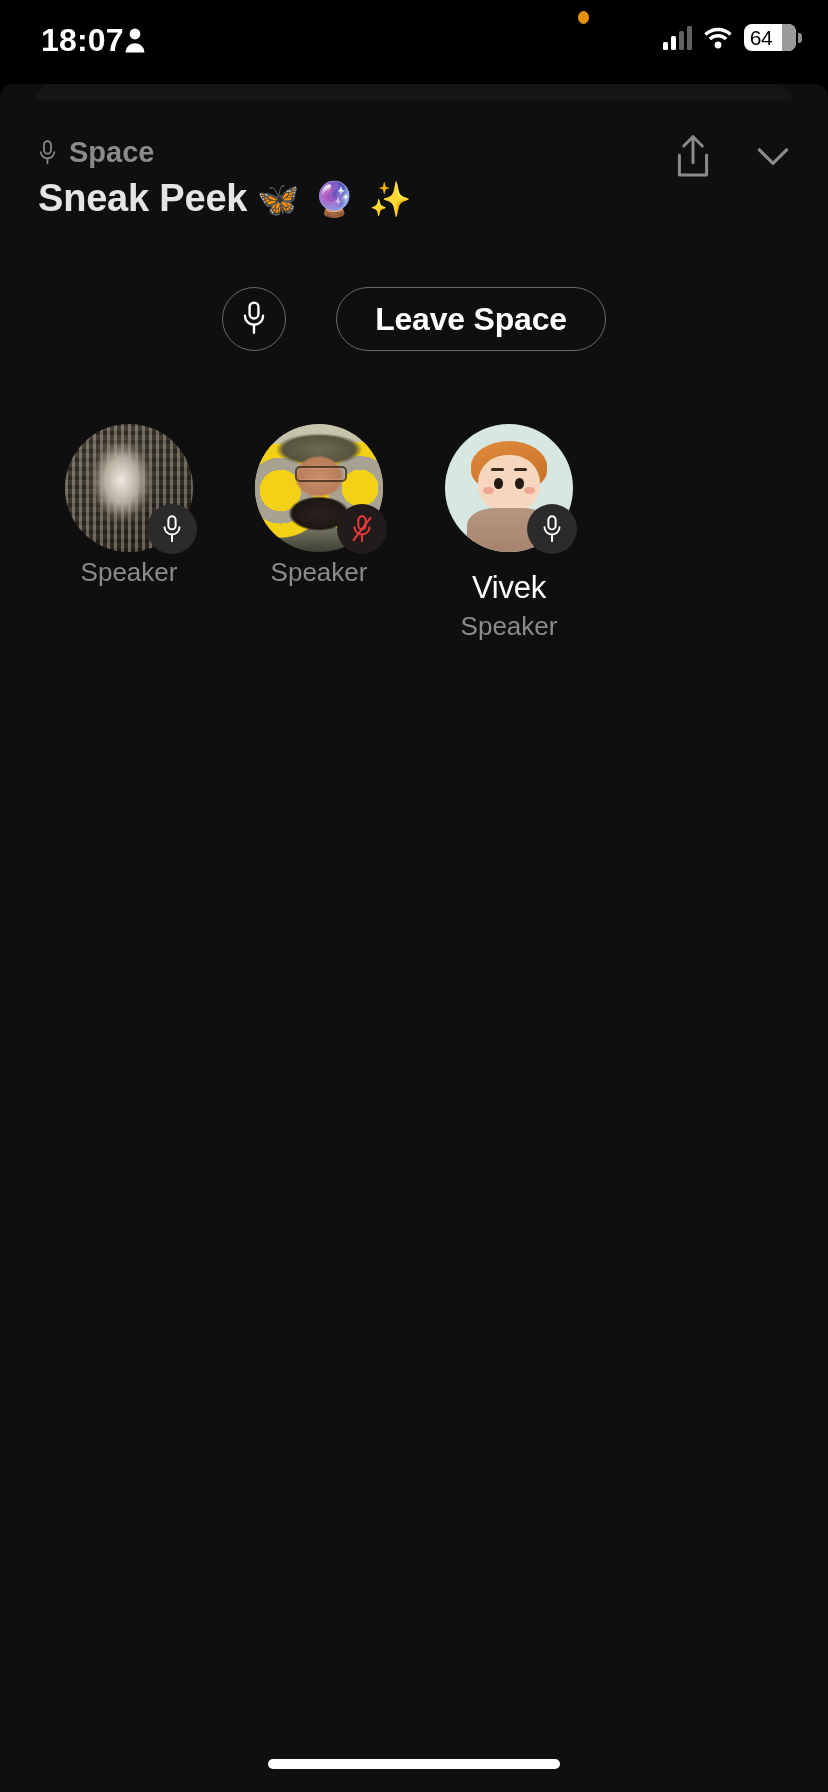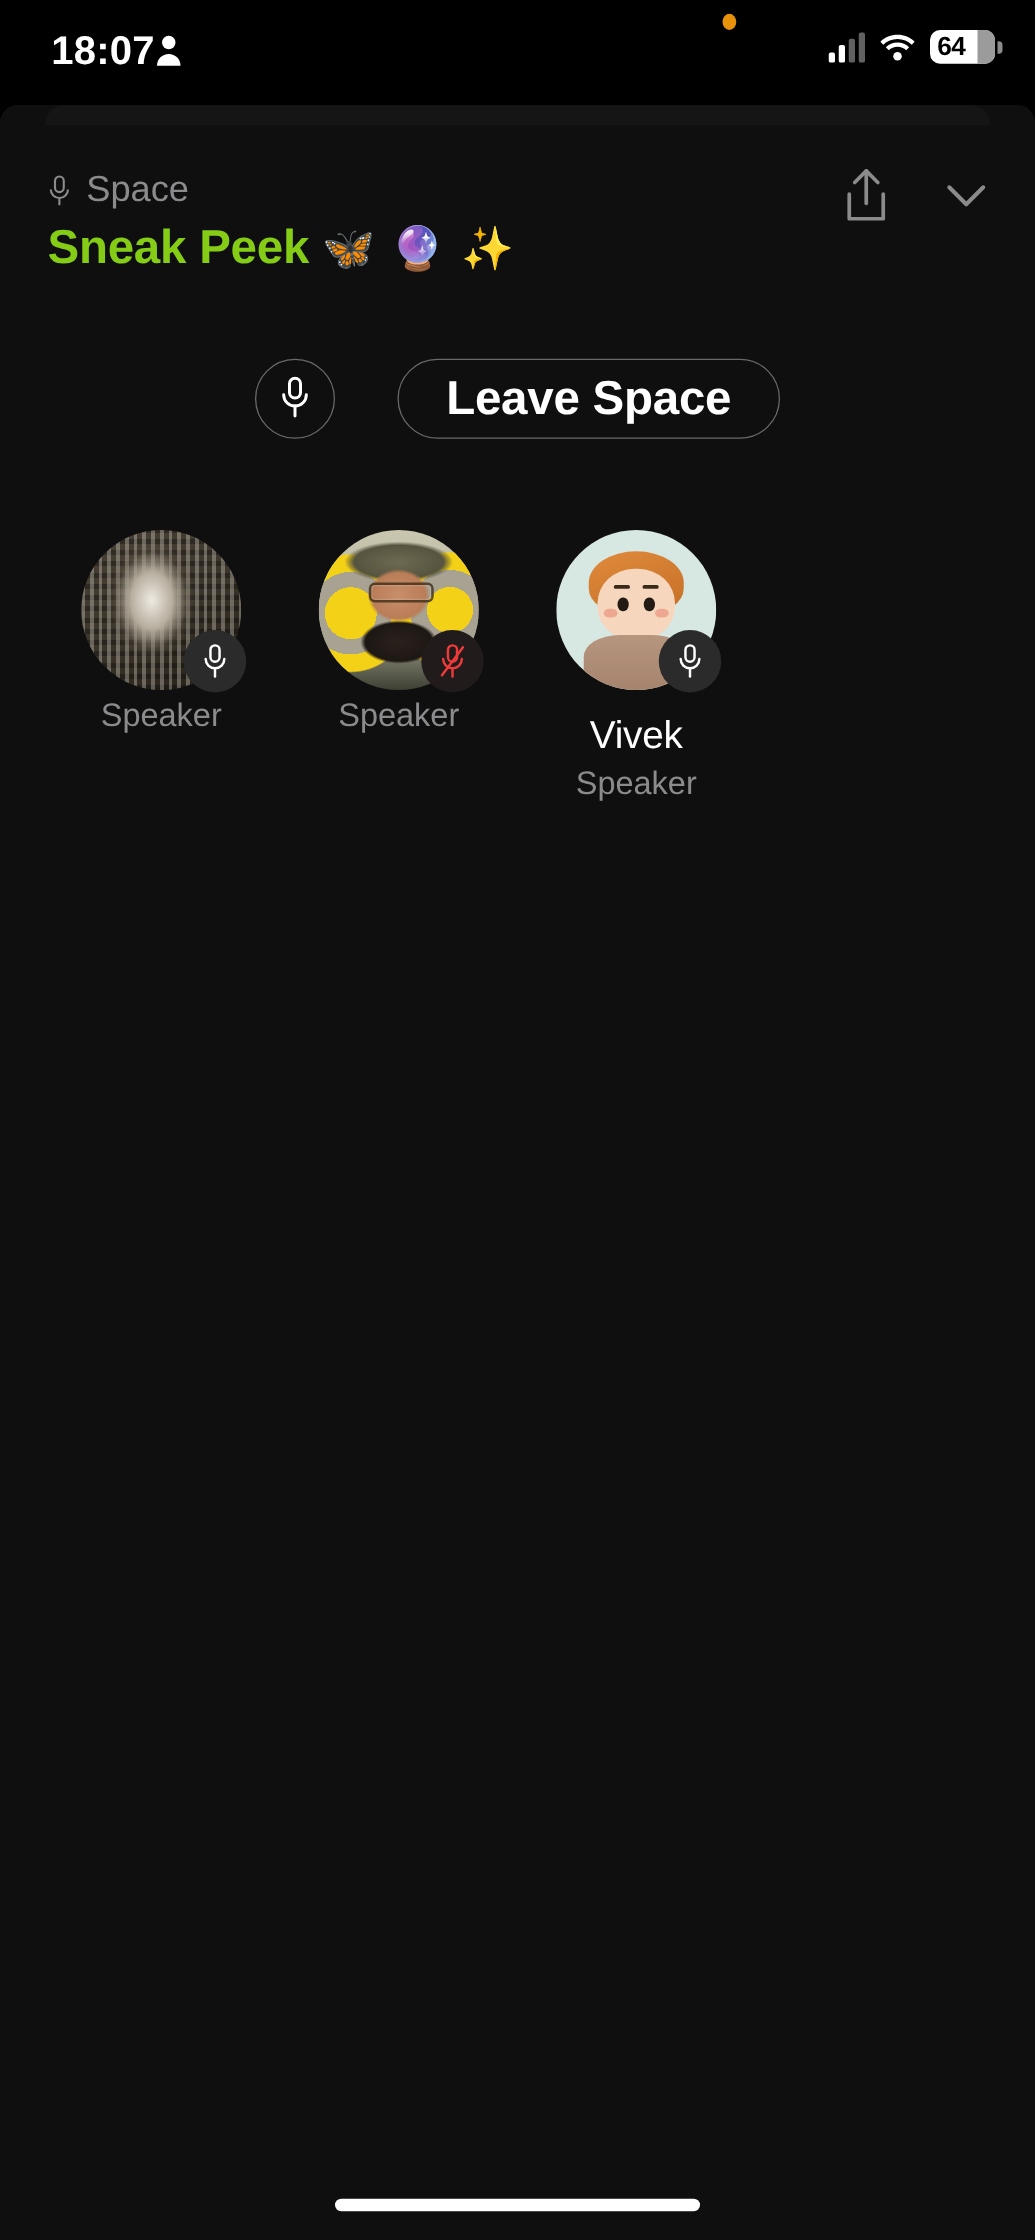--- a/index.html
+++ b/index.html
@@ -41,21 +41,21 @@
   .cell-bars i:nth-child(2){ height:14px; }
   .cell-bars i:nth-child(3){ height:19px; opacity:.38; }
   .cell-bars i:nth-child(4){ height:24px; opacity:.38; }
   .wifi{ width:30px; height:24px; color:#fff; }
   .battery{
     position:relative; width:52px; height:27px;
     border-radius:8px; background:#fff;
     display:flex; align-items:center; justify-content:center;
   }
   .battery .pct{
-    font-size:21px; font-weight:700; color:#000; letter-spacing:-0.4px;
+    font-size:21px; font-weight:400; color:#000; letter-spacing:-0.4px;
     margin-right:18px;
   }
   .battery .fill{
     position:absolute; right:0; top:0; height:100%; width:14px;
     background:#9b9b9b; border-radius:0 8px 8px 0;
   }
   .battery .nub{
     position:absolute; right:-6px; top:9px; width:4px; height:10px;
     border-radius:0 3px 3px 0; background:rgba(255,255,255,.55);
   }
@@ -71,24 +71,24 @@
     background:#151515; border-radius:16px 16px 0 0;
   }
 
   
   .header{ position:absolute; left:0; top:0; width:828px; }
   .kicker{
     position:absolute; left:38px; top:52px;
     display:flex; align-items:center; gap:12px;
   }
   .kicker .mic-small{ width:19px; height:26px; color:#8b8b8d; }
-  .kicker .label{ font-size:29px; color:#8b8b8d; font-weight:400; }
+  .kicker .label{ font-size:29px; color:#8b8b8d; font-weight:700; }
   .title{
     position:absolute; left:38px; top:93px;
-    font-size:38px; font-weight:700; color:#84cc16;
+    font-size:38px; font-weight:700; color:#e5e5e5;
     letter-spacing:-0.2px; white-space:nowrap;
   }
   .title .emoji{ font-size:34px; letter-spacing:2px; }
   .hdr-actions{
     position:absolute; right:34px; top:50px;
     display:flex; align-items:center; gap:38px;
   }
   .icon-btn{
     width:42px; height:44px; color:#8b8b8d;
     display:flex; align-items:center; justify-content:center;
@@ -101,21 +101,21 @@
   }
   .mic-toggle{
     width:64px; height:64px; border-radius:50%;
     border:1.6px solid #6a6a6c; background:transparent;
     display:flex; align-items:center; justify-content:center;
     color:#fff;
   }
   .leave-btn{
     height:64px; padding:0 38px; border-radius:34px;
     border:1.6px solid #6a6a6c; background:transparent;
-    color:#fff; font-size:38px; font-weight:700;
+    color:#fff; font-size:32px; font-weight:700;
     display:flex; align-items:center; justify-content:center;
     letter-spacing:-0.2px; white-space:nowrap;
   }
 
   
   .grid{
     position:absolute; left:34px; top:340px; width:760px;
     display:flex; gap:0;
   }
   .person{

